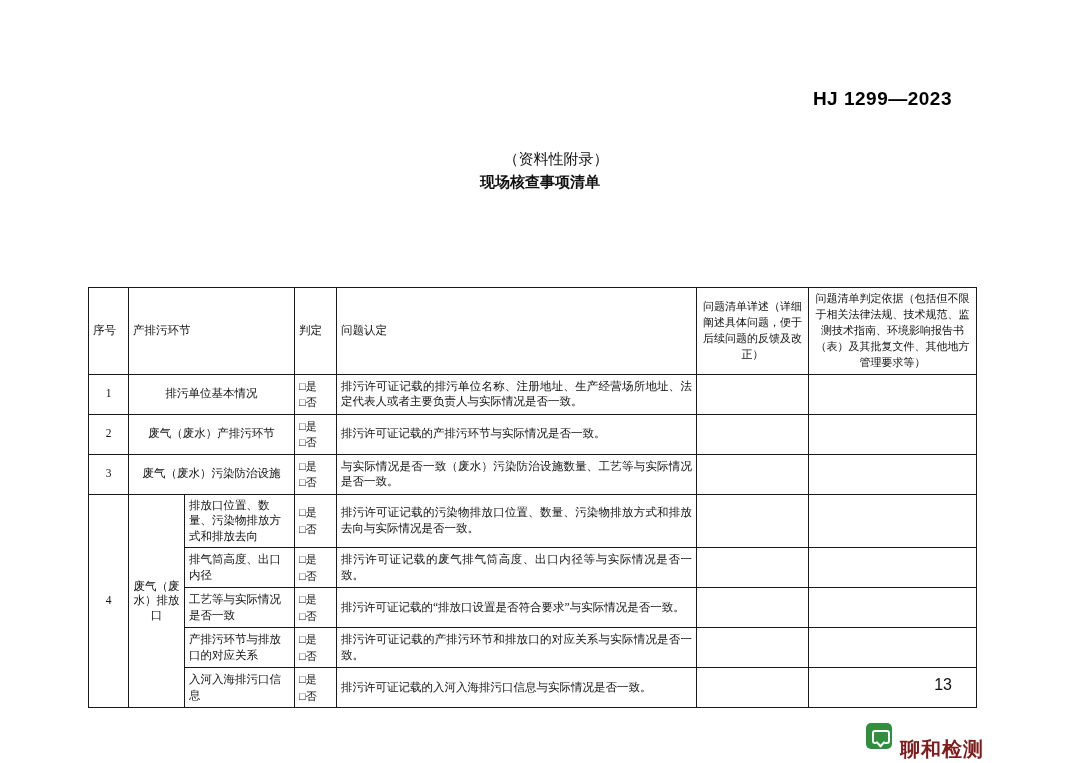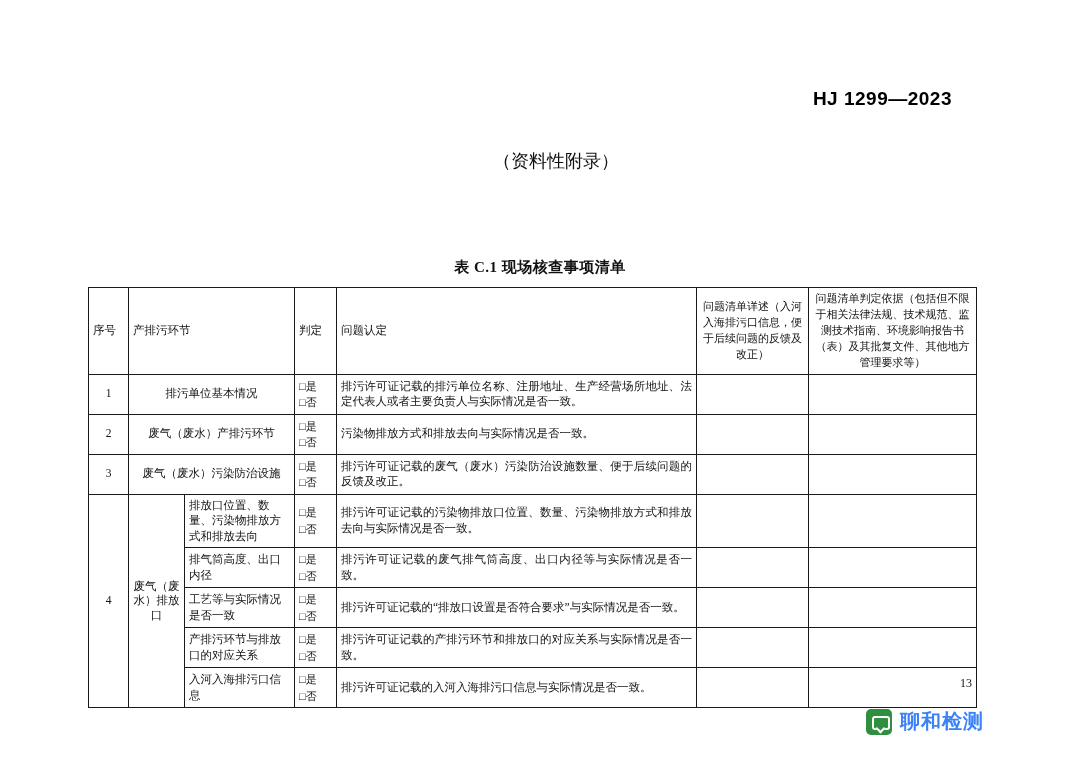--- a/index.html
+++ b/index.html
@@ -37,21 +37,21 @@
     width: 100%;
     text-align: center;
     line-height: 1.55;
   }
   .title-block .t1 {
     font-size: 17px;
     font-weight: bold;
     letter-spacing: 6px;
   }
   .title-block .t2 {
-    font-size: 18px;
+    font-size: 15px;
     margin-left: 32px;
   }
   .title-block .t3 {
     font-size: 15px;
     font-weight: bold;
   }
   .table-caption {
     position: absolute;
     top: 258px;
     left: 0;
@@ -116,23 +116,23 @@
     line-height: 1.35;
     padding: 4px 6px;
   }
   .row-main {
     text-align: center;
     font-size: 11.5px;
   }
   .page-number {
     position: absolute;
     top: 676px;
-    right: 108px;
-    font-size: 12px;
-    font-family: Liberation Serif, serif;
+    right: 128px;
+    font-size: 16px;
+    font-family: Liberation Sans, sans-serif;
   }
   .watermark {
     position: absolute;
     top: 708px;
     right: 96px;
     display: flex;
     align-items: center;
     gap: 8px;
   }
   .wm-badge {
@@ -161,55 +161,56 @@
     width: 5px;
     height: 5px;
     background: #2f8f3e;
     border-left: 2px solid #ffffff;
     border-bottom: 2px solid #ffffff;
     transform: rotate(-45deg);
   }
   .wm-text {
     font-size: 20px;
     font-weight: bold;
-    color: #3b82f6;
+    color: #7f1d1d;
     letter-spacing: 1px;
     font-family: "Liberation Serif", "DejaVu Serif", serif;
+    margin-top: 28px;
   }
 </style>
 </head>
 <body>
 
 <div class="page">
 
   <div class="std-code">HJ 1299—2023</div>
 
   <div class="title-block">
     <div class="t2">（资料性附录）</div>
+    <div class="t3">现场核查事项清单</div>
   </div>
 
-  <div class="table-caption">表 C.1  现场核查事项清单</div>
 
   <table class="checklist">
     <colgroup>
       <col class="c-no">
       <col style="width:56px">
       <col style="width:110px">
       <col class="c-judge">
       <col class="c-ident">
       <col class="c-detail">
       <col class="c-basis">
     </colgroup>
     <thead>
       <tr>
         <td rowspan="1">序号</td>
         <td colspan="2">产排污环节</td>
         <td>判定</td>
         <td>问题认定</td>
-        <td class="head-small">问题清单详述（入河入海排污口信息，便于后续问题的反馈及改正）</td>
+        <td class="head-small">问题清单详述（详细阐述具体问题，便于后续问题的反馈及改正）</td>
         <td class="head-small">问题清单判定依据（包括但不限于相关法律法规、技术规范、监测技术指南、环境影响报告书（表）及其批复文件、其他地方管理要求等）</td>
       </tr>
     </thead>
     <tbody>
 
       <tr>
         <td class="row-main">1</td>
         <td colspan="2" class="row-main">排污单位基本情况</td>
         <td class="judge-cell">
           <div>□是</div>
@@ -220,33 +221,33 @@
         <td></td>
       </tr>
 
       <tr>
         <td class="row-main">2</td>
         <td colspan="2" class="row-main">废气（废水）产排污环节</td>
         <td class="judge-cell">
           <div>□是</div>
           <div>□否</div>
         </td>
-        <td class="ident-cell">污染物排放方式和排放去向与实际情况是否一致。</td>
+        <td class="ident-cell">排污许可证记载的产排污环节与实际情况是否一致。</td>
         <td></td>
         <td></td>
       </tr>
 
       <tr>
         <td class="row-main">3</td>
         <td colspan="2" class="row-main">废气（废水）污染防治设施</td>
         <td class="judge-cell">
           <div>□是</div>
           <div>□否</div>
         </td>
-        <td class="ident-cell">排污许可证记载的废气（废水）污染防治设施数量、便于后续问题的反馈及改正。</td>
+        <td class="ident-cell">与实际情况是否一致（废水）污染防治设施数量、工艺等与实际情况是否一致。</td>
         <td></td>
         <td></td>
       </tr>
 
       <tr>
         <td class="row-main" rowspan="5">4</td>
         <td class="group-label" rowspan="5">废气（废水）排放口</td>
         <td class="sub-label">排放口位置、数量、污染物排放方式和排放去向</td>
         <td class="judge-cell">
           <div>□是</div>

